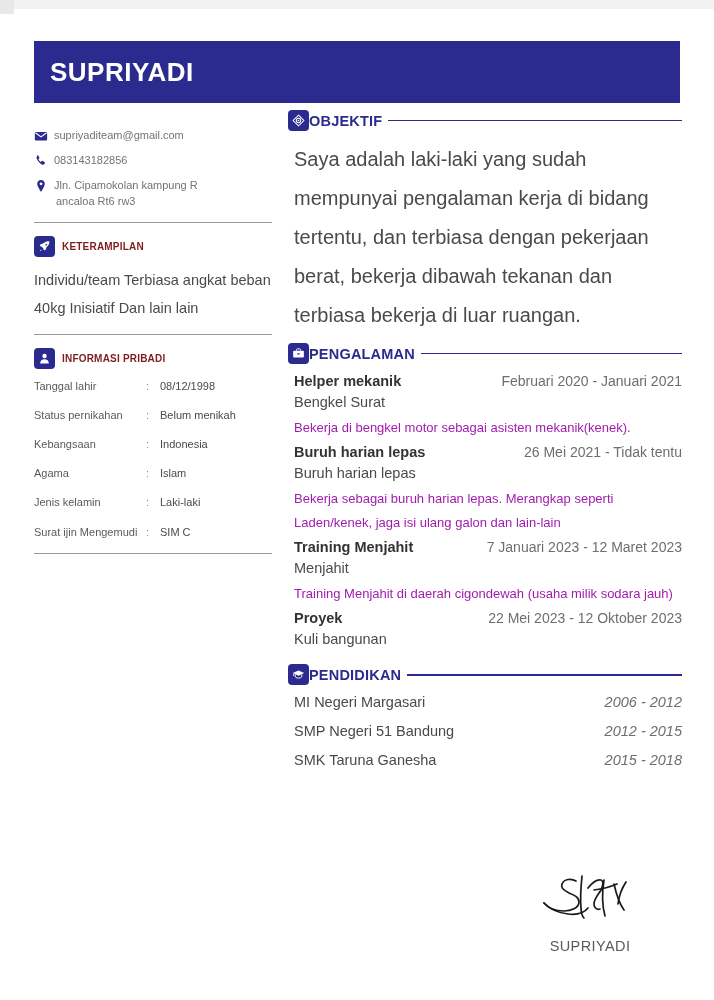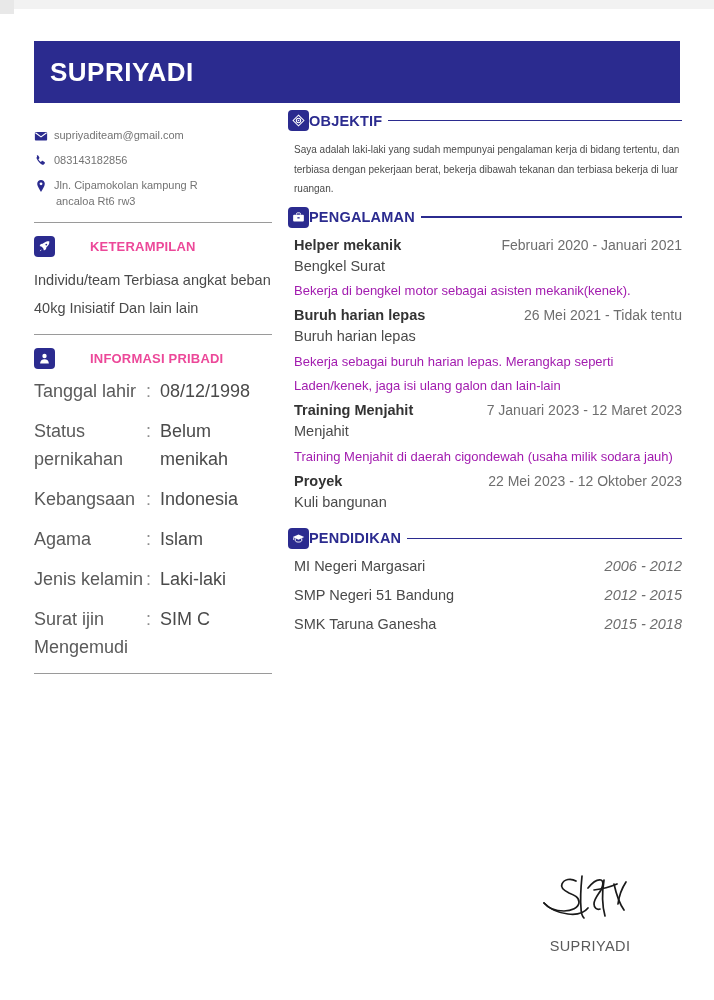--- a/index.html
+++ b/index.html
@@ -105,25 +105,24 @@
 
   
   .sec-head-left {
     display: flex;
     align-items: center;
     gap: 7px;
     margin-top: 13px;
     margin-bottom: 9px;
   }
   .sec-head-left .label {
-    color: #ec4899;
-    font-size: 13px;
+    color: #7f1d1d;
+    font-size: 10px;
     font-weight: bold;
     letter-spacing: 0.2px;
-    margin-left: 28px;
   }
 
   .badge {
     width: 21px; height: 21px;
     border-radius: 4px;
     background: #2b2b8f;
     display: flex;
     align-items: center;
     justify-content: center;
     flex: 0 0 21px;
@@ -133,21 +132,21 @@
   .skills-text {
     font-size: 14.5px;
     color: #4a4a4a;
     line-height: 1.95;
   }
 
   
   .info-table { width: 238px; }
   .info-row {
     display: flex;
-    font-size: 18px;
+    font-size: 11px;
     color: #5a5a5a;
     line-height: 1.55;
     margin-bottom: 12px;
     justify-content: center;
   }
   .info-key { width: 112px; flex: 0 0 112px; }
   .info-colon { width: 14px; flex: 0 0 14px; color: #8d8d8d; }
   .info-val { flex: 1; color: #4a4a4a; }
 
   
@@ -164,21 +163,21 @@
     white-space: nowrap;
   }
   .sec-head-right .rule {
     flex: 1;
     height: 1.6px;
     background: #2b2b8f;
     margin-left: 6px;
   }
 
   .objective-text {
-    font-size: 10px;
+    font-size: 20px;
     color: #4a4a4a;
     line-height: 1.95;
     padding-left: 6px;
   }
 
   .exp-block { padding-left: 6px; margin-bottom: 4px; }
   .exp-top {
     display: flex;
     justify-content: space-between;
     align-items: baseline;

